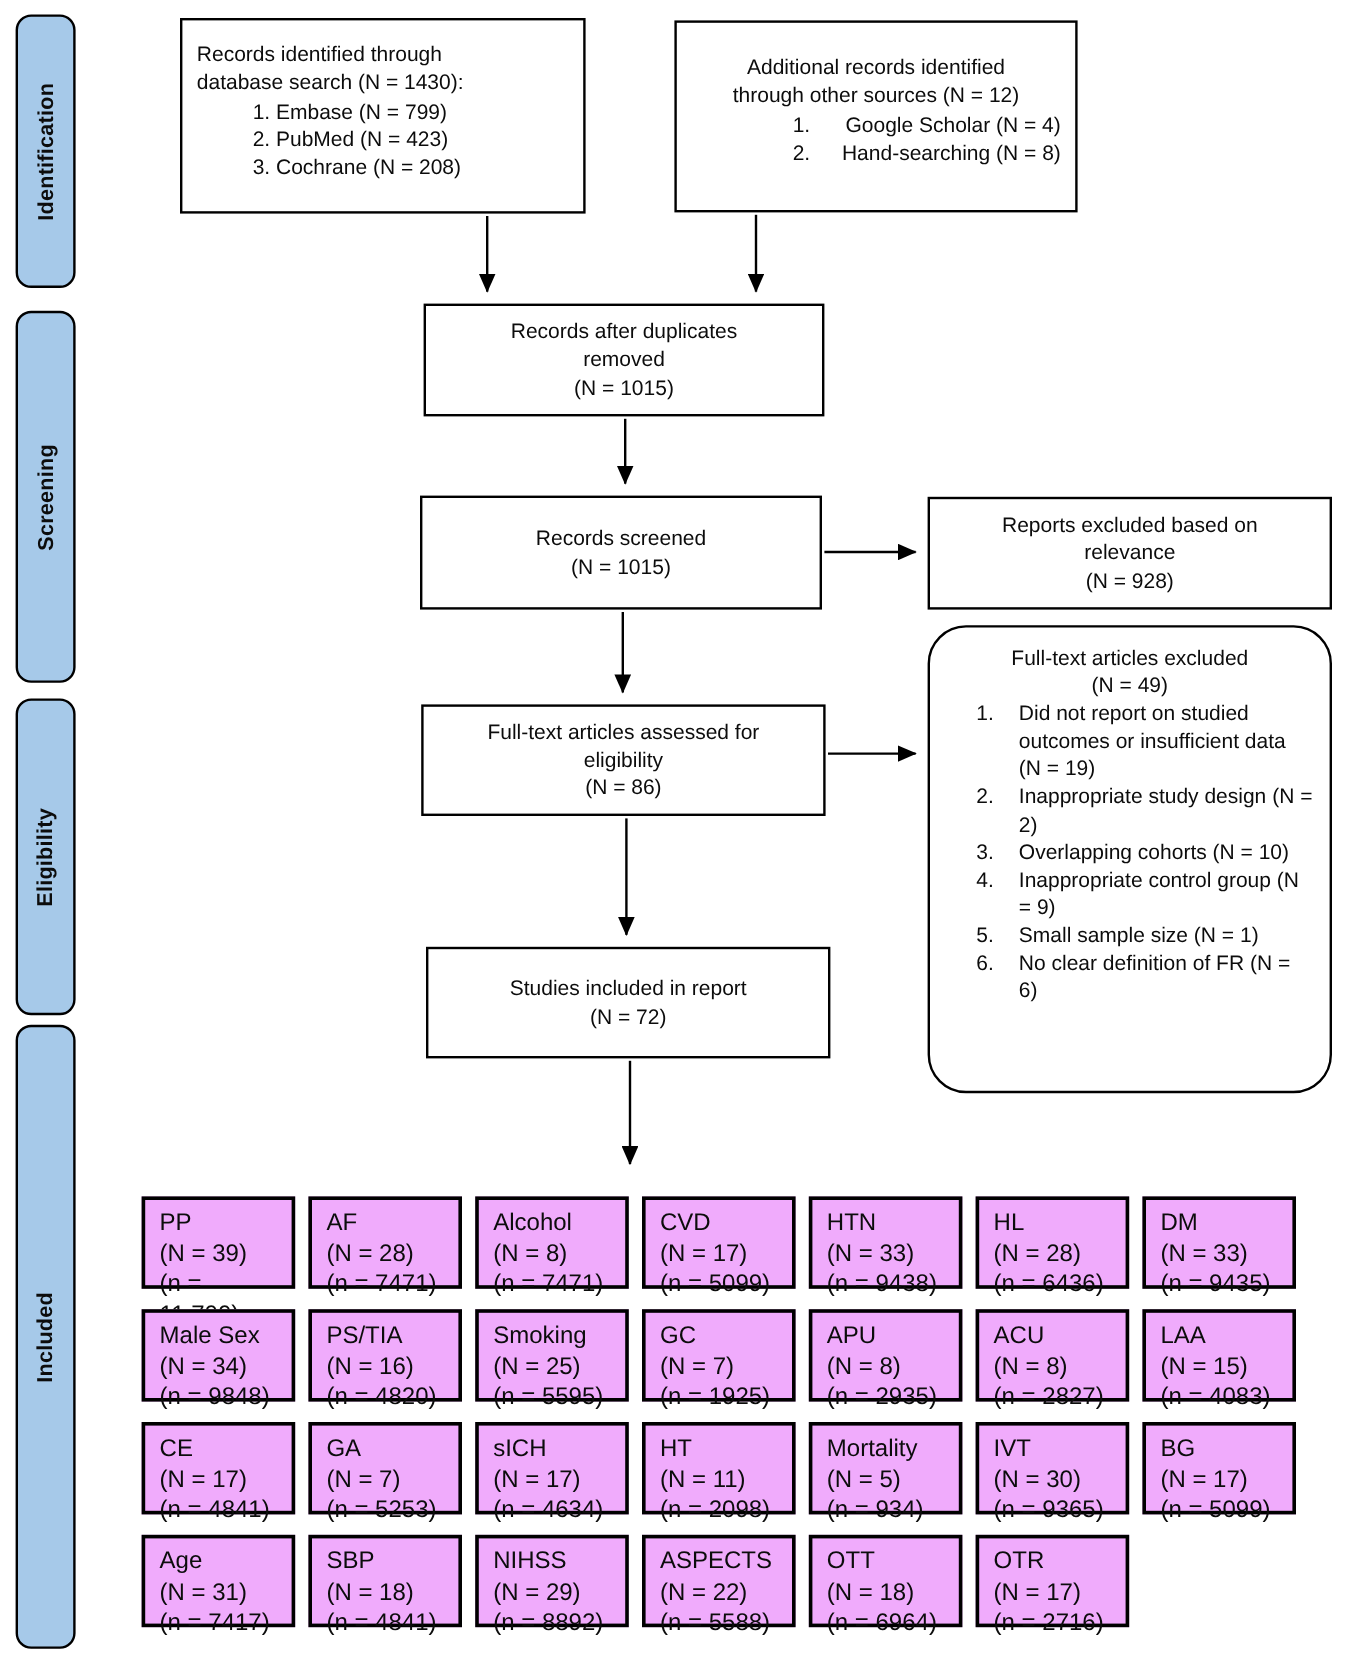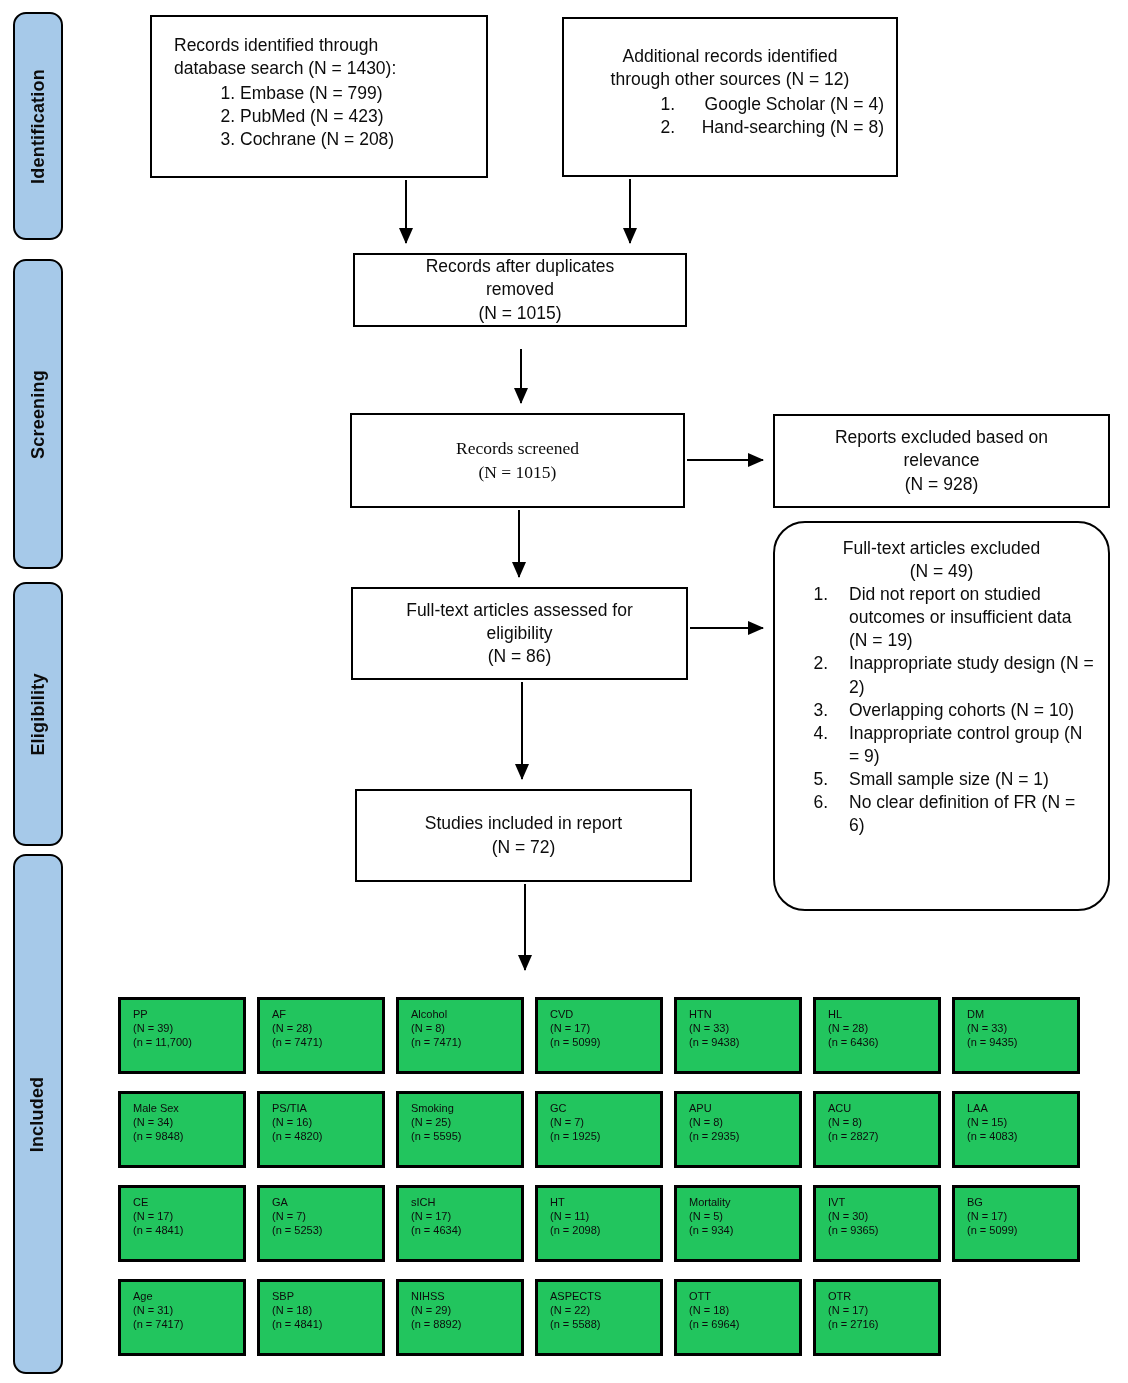--- a/index.html
+++ b/index.html
@@ -56,27 +56,27 @@
     line-height: 1.32;
   }
   .box .pre { white-space: pre-line; }
   .center-box {
     display: flex;
     flex-direction: column;
     justify-content: center;
     text-align: center;
     padding: 6px 14px;
   }
-  .box-identified { left: 150px; top: 15px;  width: 338px; height: 163px; padding: 17px 16px 10px 22px; text-align: left; }
+  .box-identified { left: 150px; top: 15px;  width: 338px; height: 163px; padding: 17px 16px 10px 12px; text-align: left; }
   .box-identified ol { margin-top: 2px; padding-left: 66px; }
   .box-additional { left: 562px; top: 17px;  width: 336px; height: 160px; padding: 26px 12px 10px 12px; text-align: center; }
   .box-additional ol { margin-top: 2px; padding-left: 104px; text-align: right; }
   .box-additional ol li { padding-left: 14px; }
-  .box-duplicates { left: 353px; top: 253px; width: 334px; height: 74px; text-align: center; }
-  .box-screened   { left: 350px; top: 413px; width: 335px; height: 95px; font-family: Liberation Serif, serif; }
+  .box-duplicates { left: 353px; top: 253px; width: 334px; height: 94px; text-align: center; }
+  .box-screened   { left: 350px; top: 413px; width: 335px; height: 95px; }
   .box-excl-rel   { left: 773px; top: 414px; width: 337px; height: 94px; }
   .box-fulltext   { left: 351px; top: 587px; width: 337px; height: 93px; }
   .box-excl-full  { left: 773px; top: 521px; width: 337px; height: 390px; padding: 14px 14px 10px 14px; text-align: left; border-radius: 32px; }
   .box-excl-full .box-title { text-align: center; }
   .box-excl-full ol { padding-left: 44px; }
   .box-excl-full ol li { padding-left: 16px; }
   .box-included   { left: 355px; top: 789px; width: 337px; height: 93px; }
   ol li { margin: 0; }
 
   
@@ -86,24 +86,24 @@
     display: flex;
     gap: 11px;
   }
   .grid-row-1 { top: 997px; }
   .grid-row-2 { top: 1091px; }
   .grid-row-3 { top: 1185px; }
   .grid-row-4 { top: 1279px; }
   .gbox {
     width: 128px;
     height: 77px;
-    background: #22c55e;
+    background: #f0abfc;
     border: 3px solid #000;
     padding: 7px 4px 0 12px;
-    font-size: 11px;
+    font-size: 20px;
     line-height: 1.28;
   }
 </style>
 </head>
 <body>
 
 <div class="canvas">
 
   <svg class="arrows" viewBox="0 0 1128 1383">
     <defs>

